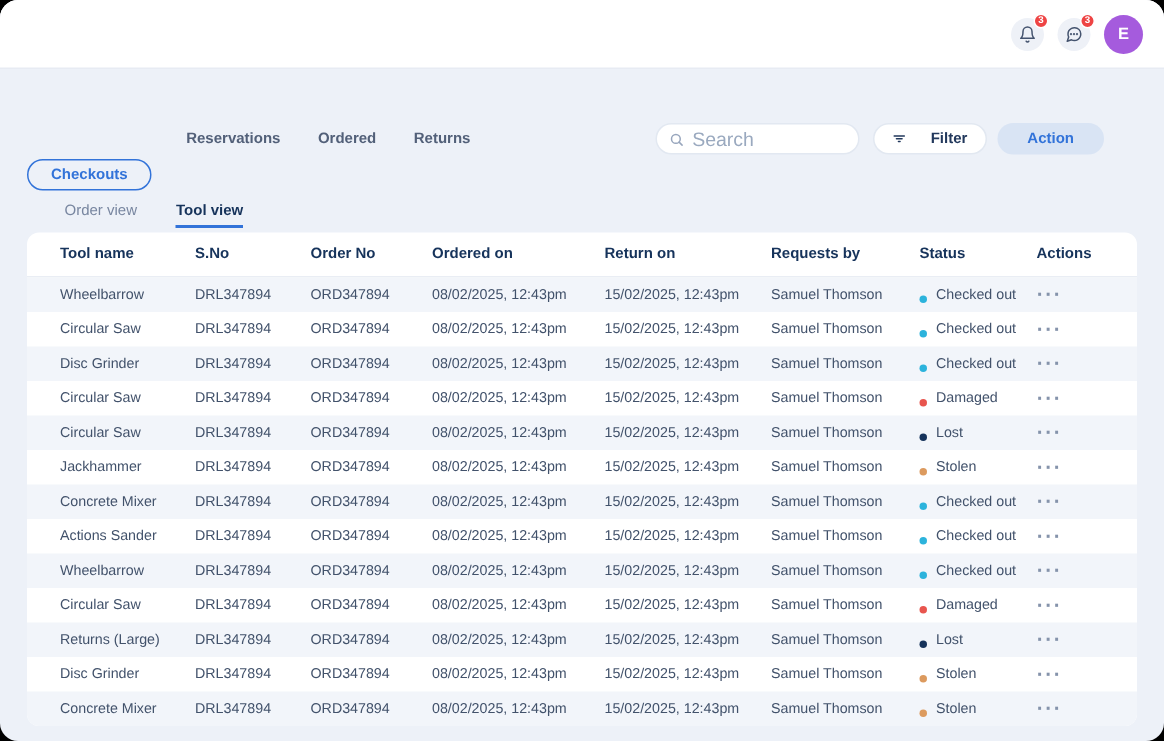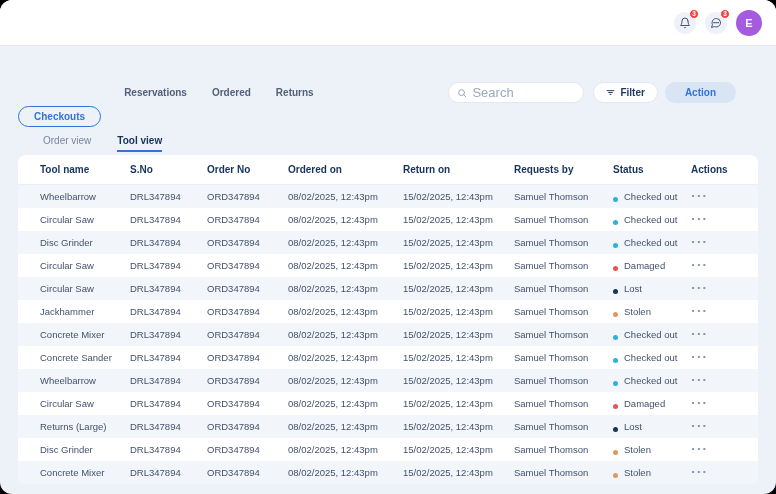--- a/index.html
+++ b/index.html
@@ -56,21 +56,21 @@
   }
   .search-box svg { width: 10px; height: 10px; flex-shrink: 0; }
   .search-box input {
     border: none; outline: none; width: 100%; font-size: 13px;
     color: #42526b; background: transparent;
     font-family: "Liberation Sans", sans-serif;
   }
   .search-box input::placeholder { color: #9aa9bf; }
   .filter-btn {
     height: 21px; border-radius: 11px; background: #fff; border: 1px solid #e2e8f1;
-    display: flex; align-items: center; gap: 5px; padding: 0 12px;
+    display: flex; align-items: center; gap: 16px; padding: 0 12px;
     font-size: 10px; font-weight: bold; color: #22385c; cursor: pointer;
     margin-right: 7px;
   }
   .filter-btn svg { width: 9px; height: 9px; }
   .action-btn {
     height: 21px; border-radius: 11px; background: #d9e4f4; border: none;
     color: #3273d9; font-size: 10px; font-weight: bold; padding: 0 20px;
     cursor: pointer; margin-right: 22px;
     font-family: "Liberation Sans", sans-serif;
   }
@@ -265,21 +265,21 @@
             <div>08/02/2025, 12:43pm</div>
             <div>15/02/2025, 12:43pm</div>
             <div>Samuel Thomson</div>
             <div class="status-cell">
               <div class="status-dot" style="background: rgb(44, 179, 220);"></div>
               <div>Checked out</div>
             </div>
             <div><button class="actions-btn">···</button></div>
           </div>
           <div class="trow">
-            <div>Concrete Sander</div>
+            <div>Actions Sander</div>
             <div>DRL347894</div>
             <div>ORD347894</div>
             <div>08/02/2025, 12:43pm</div>
             <div>15/02/2025, 12:43pm</div>
             <div>Samuel Thomson</div>
             <div class="status-cell">
               <div class="status-dot" style="background: rgb(44, 179, 220);"></div>
               <div>Checked out</div>
             </div>
             <div><button class="actions-btn">···</button></div>

